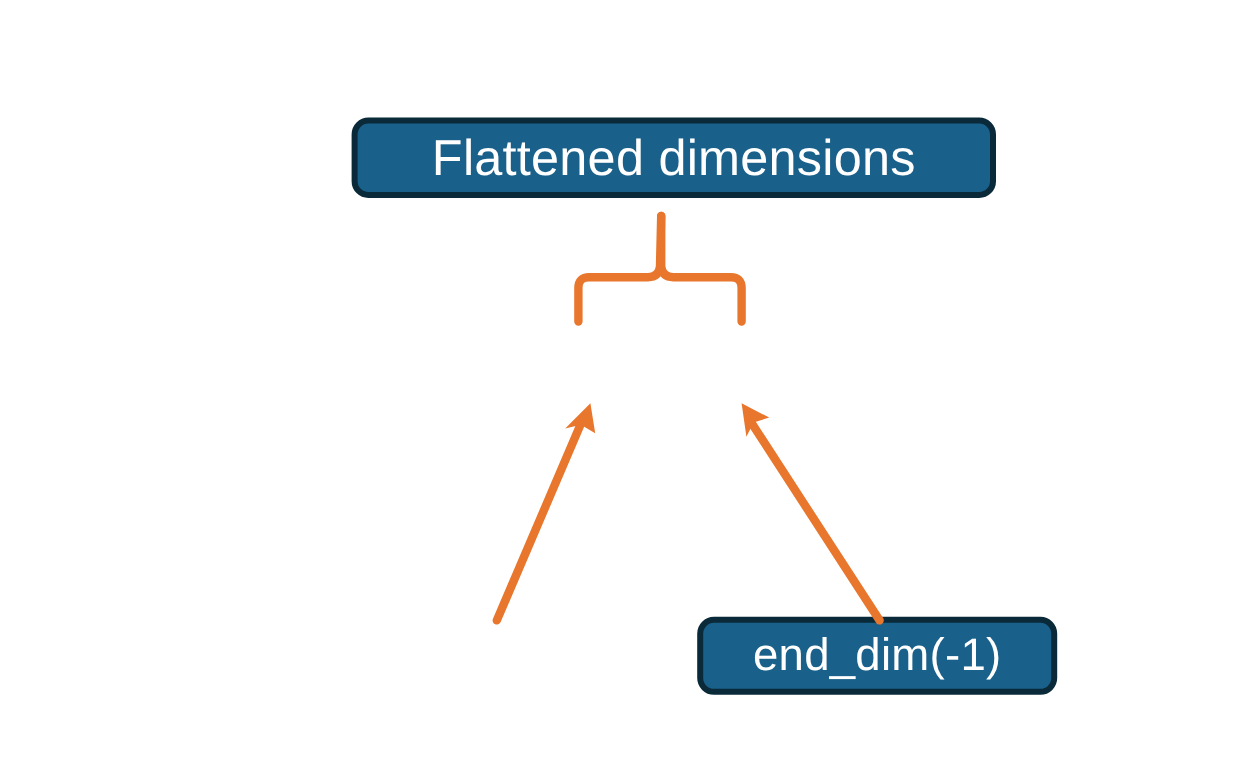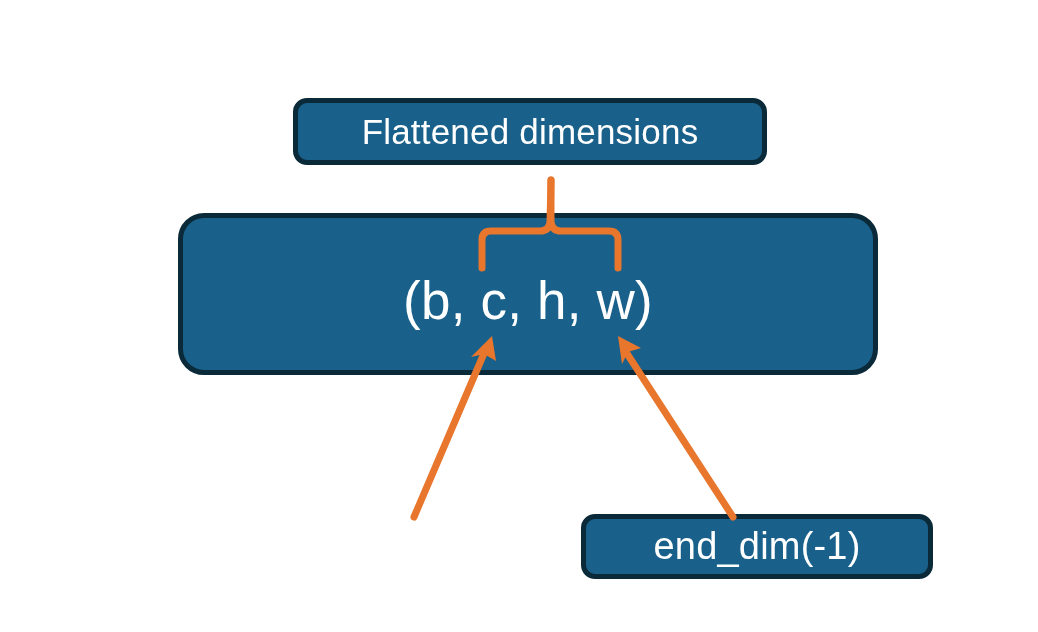--- a/index.html
+++ b/index.html
@@ -29,24 +29,24 @@
     color: #ffffff;
     font-family: "Liberation Sans", sans-serif;
     font-weight: 400;
     letter-spacing: 0.2px;
     white-space: nowrap;
     user-select: none;
   }
   #box-flattened {
     left: 293px;
     top: 98px;
-    width: 474px;
+    width: 537px;
     height: 67px;
     border-radius: 14px;
-    font-size: 35px;
+    font-size: 42px;
   }
   #box-shape {
     left: 178px;
     top: 213px;
     width: 700px;
     height: 162px;
     border-radius: 26px;
     font-size: 53px;
   }
   #box-shape .shape-text {
@@ -57,21 +57,21 @@
     left: 268px;
     top: 514px;
     width: 297px;
     height: 65px;
     border-radius: 14px;
     font-size: 38px;
   }
   #box-end-dim {
     left: 581px;
     top: 514px;
-    width: 352px;
+    width: 300px;
     height: 65px;
     border-radius: 14px;
     font-size: 38px;
   }
   #overlay-svg {
     position: absolute;
     left: 0;
     top: 0;
     width: 1038px;
     height: 632px;
@@ -90,23 +90,20 @@
 </style>
 </head>
 <body>
 
 <div id="canvas">
 
   <div class="node-box" id="box-flattened">
     <span>Flattened dimensions</span>
   </div>
 
-  <div class="node-box" id="box-shape">
-    <span class="shape-text">(b, c, h, w)</span>
-  </div>
 
 
   <div class="node-box" id="box-end-dim">
     <span>end_dim(-1)</span>
   </div>
 
   <svg id="overlay-svg" viewBox="0 0 1038 632">
 
     <g>
       <path class="annot-stroke" d="M 482,268

